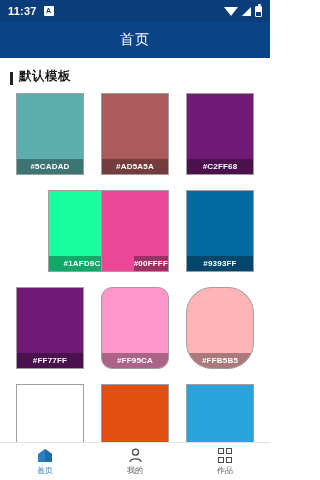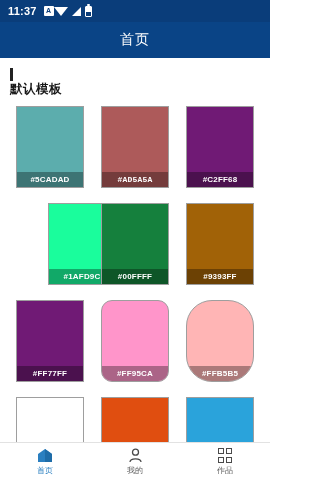--- a/index.html
+++ b/index.html
@@ -15,21 +15,21 @@
     background: #ffffff;
     position: relative;
   }
 
   
   .status-bar {
     height: 22px;
     background: #0a3d7a;
     display: flex;
     align-items: center;
-    justify-content: flex-start;
+    justify-content: space-between;
     padding: 0 8px;
     color: #ffffff;
   }
   .status-left {
     display: flex;
     align-items: center;
     gap: 7px;
   }
   .status-time {
     font-size: 11px;
@@ -99,23 +99,23 @@
     position: absolute;
     top: 58px;
     left: 0; right: 0;
     bottom: 38px;
     background: #ffffff;
     overflow: hidden;
   }
 
   .section-header {
     display: flex;
-    align-items: flex-start;
+    align-items: flex-end;
+    gap: 6px;
     padding: 10px 0 8px 10px;
-    flex-direction: column;
   }
   .section-bar {
     width: 3px;
     height: 13px;
     background: #222222;
   }
   .section-title {
     font-size: 12.5px;
     font-weight: bold;
     color: #1a1a1a;
@@ -215,33 +215,33 @@
 
   <div class="section-header">
     <span class="section-bar"></span>
     <span class="section-title">默认模板</span>
   </div>
 
   <div class="swatch-grid">
       <div class="swatch-card" style="background: rgb(92, 173, 173);">
         <div class="swatch-label">#5CADAD</div>
       </div>
-      <div class="swatch-card" style="background: rgb(173, 90, 90); font-family: Liberation Mono, monospace;">
+      <div class="swatch-card" style="background: rgb(173, 90, 90);">
         <div class="swatch-label">#AD5A5A</div>
       </div>
       <div class="swatch-card" style="background: #701a75;">
         <div class="swatch-label">#C2FF68</div>
       </div>
       <div class="swatch-card" style="background: rgb(26, 253, 156); margin-left: 32px;">
         <div class="swatch-label">#1AFD9C</div>
       </div>
-      <div class="swatch-card" style="background: #15803d;">
+      <div class="swatch-card" style="background: #ec4899; align-items: flex-end;">
         <div class="swatch-label">#00FFFF</div>
       </div>
-      <div class="swatch-card" style="background: #a16207;">
+      <div class="swatch-card" style="background: #0369a1;">
         <div class="swatch-label">#9393FF</div>
       </div>
       <div class="swatch-card" style="background: #701a75;">
         <div class="swatch-label">#FF77FF</div>
       </div>
       <div class="swatch-card" style="background: rgb(255, 149, 202); border-radius: 11px;">
         <div class="swatch-label">#FF95CA</div>
       </div>
       <div class="swatch-card" style="background: rgb(255, 181, 181); border-radius: 26px;">
         <div class="swatch-label">#FFB5B5</div>

